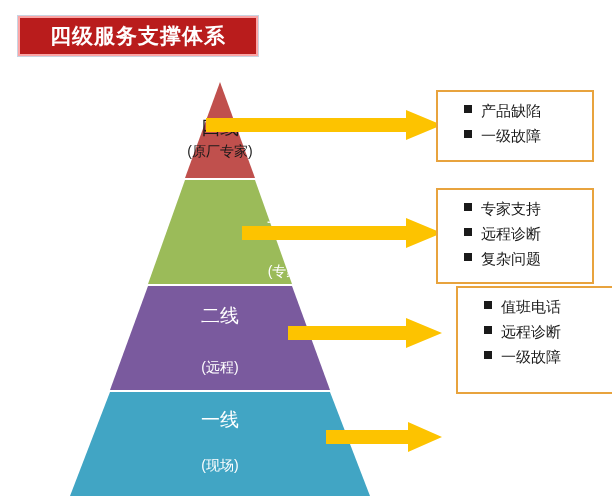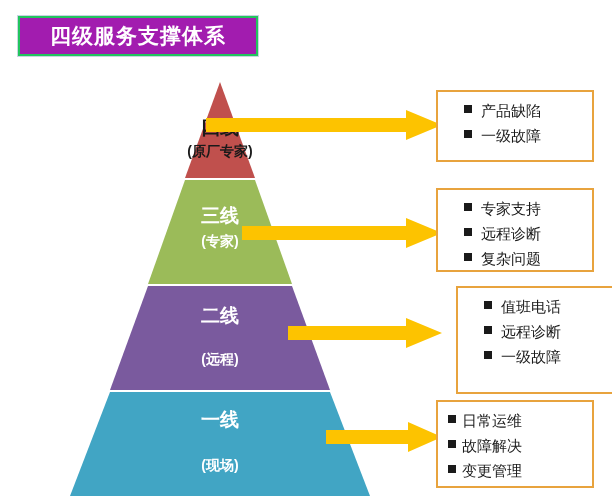--- a/index.html
+++ b/index.html
@@ -20,22 +20,22 @@
     height: 500px;
   }
 
   
   .title-bar {
     position: absolute;
     left: 18px;
     top: 16px;
     width: 236px;
     height: 36px;
-    background: #a21caf;
-    border: 2px solid #22c55e;
+    background: #b91c1c;
+    border: 2px solid #fca5a5;
     box-shadow: 0 0 0 1px #c9d4e2;
     display: flex;
     align-items: center;
     justify-content: center;
   }
   .title-bar span {
     color: #ffffff;
     font-size: 21px;
     font-weight: bold;
     letter-spacing: 1px;
@@ -44,21 +44,21 @@
   
   #pyramid {
     position: absolute;
     left: 40px;
     top: 78px;
   }
   .tier-label {
     position: absolute;
     text-align: center;
     color: #ffffff;
-    font-weight: bold;
+    font-weight: normal;
     pointer-events: none;
   }
   .tier-label.dark {
     color: #1a1a1a;
   }
   .tier-name {
     font-size: 19px;
     line-height: 24px;
     white-space: nowrap;
   }
@@ -98,21 +98,21 @@
     flex: none;
     position: relative;
     top: -3px;
   }
   .callout.tight li .bullet {
     margin-right: 6px;
   }
   .callout.indent-wide { padding-left: 26px; }
 
   #callout-1 { left: 436px; top: 90px;  width: 158px; height: 72px; }
-  #callout-2 { left: 436px; top: 188px; width: 158px; height: 84px; }
+  #callout-2 { left: 436px; top: 188px; width: 158px; height: 96px; }
   #callout-3 { left: 456px; top: 286px; width: 158px; height: 108px; }
   #callout-4 { left: 436px; top: 400px; width: 158px; height: 88px; }
 
   
   .arrow-svg {
     position: absolute;
     pointer-events: none;
   }
 </style>
 </head>
@@ -135,28 +135,28 @@
 
       <polygon points="70,314 290,314 330,418 30,418" fill="#41a5c4"></polygon>
     </svg>
 
     
     <div class="tier-label dark" style="left:95px; top:38px; width:170px;">
       <div class="tier-name">四线</div>
       <div class="tier-sub">(原厂专家)</div>
     </div>
 
-    <div class="tier-label" style="left:95px; top:126px; width:170px;">
+    <div class="tier-label" style="left:95px; top:126px; width:170px;text-align:right;">
       <div class="tier-name">三线</div>
-      <div class="tier-sub" style="margin-top:2px;">(专家)</div>
+      <div class="tier-sub" style="margin-top:32px;">(专家)</div>
     </div>
 
     <div class="tier-label" style="left:95px; top:226px; width:170px;">
       <div class="tier-name">二线</div>
-      <div class="tier-sub" style="margin-top:20px;">(远程)</div>
+      <div class="tier-sub" style="margin-top:28px;">(远程)</div>
     </div>
 
     <div class="tier-label" style="left:95px; top:330px; width:170px;">
       <div class="tier-name">一线</div>
       <div class="tier-sub" style="margin-top:22px;">(现场)</div>
     </div>
   </div>
 
   <svg class="arrow-svg" style="left:206px; top:110px;" width="238" height="34">
     <polygon points="0,8 200,8 200,0 236,15 200,30 200,22 0,22" fill="#fdc300"></polygon>
@@ -211,30 +211,14 @@
           <span class="bullet"></span>
           <span>远程诊断</span>
         </li>
       <li>
           <span class="bullet"></span>
           <span>一级故障</span>
         </li>
     </ul>
   </div>
 
-  <div class="callout tight" id="callout-4">
-    <ul>
-      <li>
-          <span class="bullet"></span>
-          <span>日常运维</span>
-        </li>
-      <li>
-          <span class="bullet"></span>
-          <span>故障解决</span>
-        </li>
-      <li>
-          <span class="bullet"></span>
-          <span>变更管理</span>
-        </li>
-    </ul>
-  </div>
 
 </div>
 
 </body></html>

